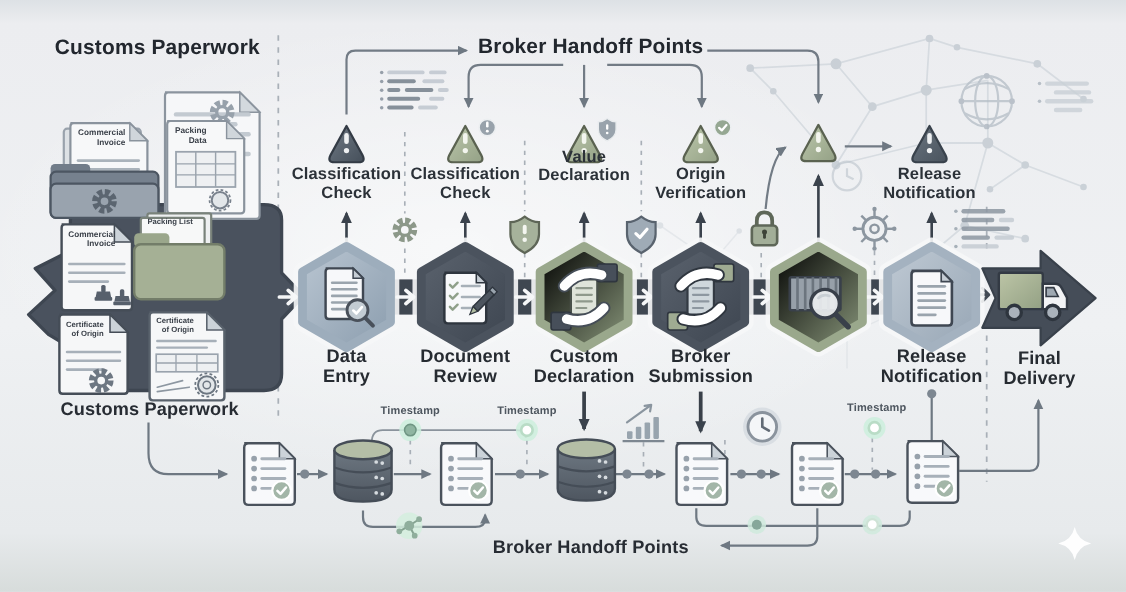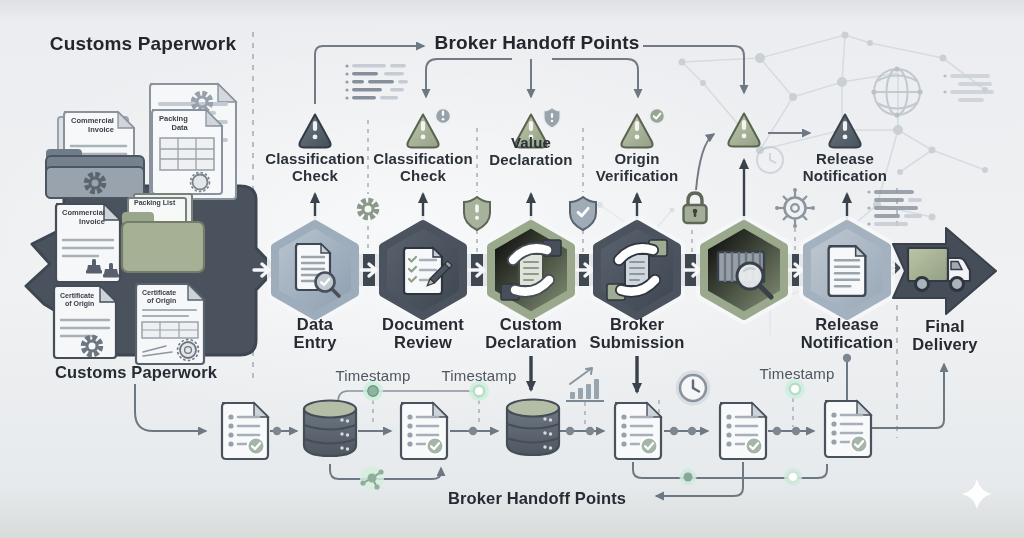--- a/index.html
+++ b/index.html
@@ -9,21 +9,21 @@
     background:
       radial-gradient(ellipse 620px 300px at 40% 42%, rgba(255,255,255,.55), rgba(255,255,255,0) 70%),
       linear-gradient(180deg,#dde1e5 0%,#ecedf0 4%,#eff1f3 55%,#e7eaec 90%,#d7dcdb 100%);
   }
   svg{position:absolute;left:0;top:0;}
   .lbl{position:absolute;font-weight:700;color:#272c33;text-align:center;
        white-space:pre-line;letter-spacing:.15px;line-height:1.12;}
   .title{font-size:19px;color:#22272e;}
   .cp{font-size:15px;width:150px;color:#2b3138;}
   .stage{font-size:16.5px;width:160px;color:#262b31;}
-  .ts{font-size:15px;font-weight:400;color:#4e565f;width:96px;}
+  .ts{font-size:10px;font-weight:700;color:#4e565f;width:96px;}
   .audit{font-size:16.5px;width:240px;color:#272c33;}
   .doclbl{position:absolute;font-weight:700;color:#3a4049;text-align:right;
           white-space:pre-line;line-height:1.15;}
 </style>
 </head>
 <body>
 
 <div id="canvas">
 
 <svg width="1024" height="538" viewBox="0 0 1024 538">

